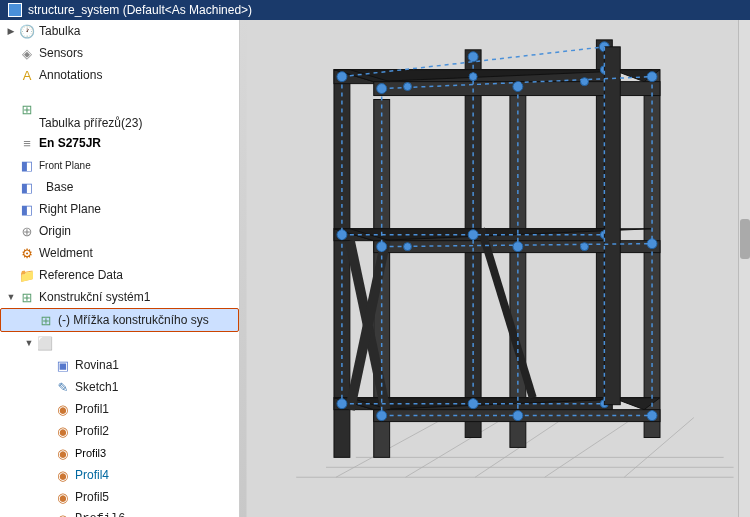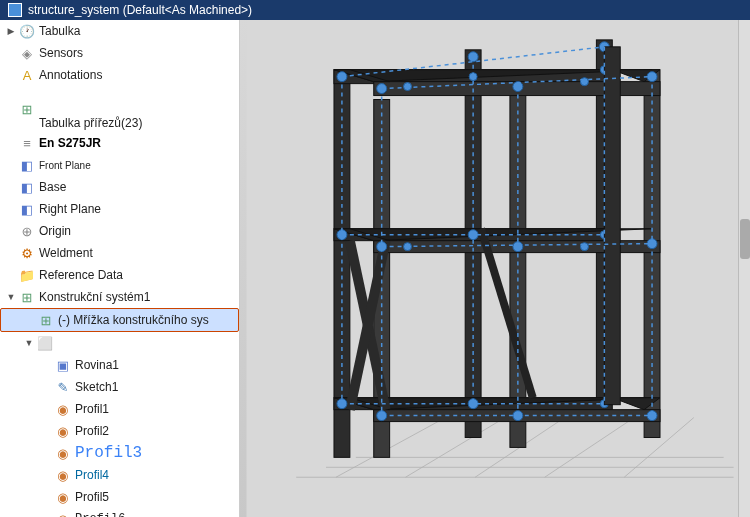--- a/index.html
+++ b/index.html
@@ -130,21 +130,21 @@
         <span style="font-size: 12px; color: #000000; white-space: nowrap; font-weight: bold;">En S275JR</span>
       </div>
       <div class="tree-item" style="padding-left: 4px;">
         <span style="width: 14px; flex-shrink: 0; font-size: 9px; color: rgb(85, 85, 85); display: inline-block; text-align: center;"></span>
         <span style="width: 18px; height: 18px; flex-shrink: 0; margin-right: 3px; display: inline-flex; align-items: center; justify-content: center; font-size: 13px; color: rgb(85, 119, 204);">◧</span>
         <span style="font-size: 10px; color: rgb(34, 34, 34); white-space: nowrap;">Front Plane</span>
       </div>
       <div class="tree-item" style="padding-left: 4px;">
         <span style="width: 14px; flex-shrink: 0; font-size: 9px; color: rgb(85, 85, 85); display: inline-block; text-align: center;"></span>
         <span style="width: 18px; height: 18px; flex-shrink: 0; margin-right: 3px; display: inline-flex; align-items: center; justify-content: center; font-size: 13px; color: rgb(85, 119, 204);">◧</span>
-        <span style="font-size: 12px; color: rgb(34, 34, 34); white-space: nowrap;">Base</span>
+        <span style="font-size: 12px; color: rgb(34, 34, 34); white-space: nowrap; margin-left: 7px;">Base</span>
       </div>
       <div class="tree-item" style="padding-left: 4px;">
         <span style="width: 14px; flex-shrink: 0; font-size: 9px; color: rgb(85, 85, 85); display: inline-block; text-align: center;"></span>
         <span style="width: 18px; height: 18px; flex-shrink: 0; margin-right: 3px; display: inline-flex; align-items: center; justify-content: center; font-size: 13px; color: rgb(85, 119, 204);">◧</span>
         <span style="font-size: 12px; color: rgb(34, 34, 34); white-space: nowrap;">Right Plane</span>
       </div>
       <div class="tree-item" style="padding-left: 4px;">
         <span style="width: 14px; flex-shrink: 0; font-size: 9px; color: rgb(85, 85, 85); display: inline-block; text-align: center;"></span>
         <span style="width: 18px; height: 18px; flex-shrink: 0; margin-right: 3px; display: inline-flex; align-items: center; justify-content: center; font-size: 13px; color: rgb(136, 136, 136);">⊕</span>
         <span style="font-size: 12px; color: rgb(34, 34, 34); white-space: nowrap;">Origin</span>
@@ -189,21 +189,21 @@
         <span style="font-size: 12px; color: rgb(34, 34, 34); white-space: nowrap;">Profil1</span>
       </div>
       <div class="tree-item" style="padding-left: 40px;">
         <span style="width: 14px; flex-shrink: 0; font-size: 9px; color: rgb(85, 85, 85); display: inline-block; text-align: center;"></span>
         <span style="width: 18px; height: 18px; flex-shrink: 0; margin-right: 3px; display: inline-flex; align-items: center; justify-content: center; font-size: 13px; color: rgb(204, 119, 51);">◉</span>
         <span style="font-size: 12px; color: rgb(34, 34, 34); white-space: nowrap;">Profil2</span>
       </div>
       <div class="tree-item" style="padding-left: 40px;">
         <span style="width: 14px; flex-shrink: 0; font-size: 9px; color: rgb(85, 85, 85); display: inline-block; text-align: center;"></span>
         <span style="width: 18px; height: 18px; flex-shrink: 0; margin-right: 3px; display: inline-flex; align-items: center; justify-content: center; font-size: 13px; color: rgb(204, 119, 51);">◉</span>
-        <span style="font-size: 16px; color: #3b82f6; white-space: nowrap; font-family: Liberation Mono, monospace;">Profil3</span>
+        <span style="font-size: 11px; color: #000000; white-space: nowrap;">Profil3</span>
       </div>
       <div class="tree-item" style="padding-left: 40px;">
         <span style="width: 14px; flex-shrink: 0; font-size: 9px; color: rgb(85, 85, 85); display: inline-block; text-align: center;"></span>
         <span style="width: 18px; height: 18px; flex-shrink: 0; margin-right: 3px; display: inline-flex; align-items: center; justify-content: center; font-size: 13px; color: rgb(204, 119, 51);">◉</span>
         <span style="font-size: 12px; color: #0369a1; white-space: nowrap;">Profil4</span>
       </div>
       <div class="tree-item" style="padding-left: 40px;">
         <span style="width: 14px; flex-shrink: 0; font-size: 9px; color: rgb(85, 85, 85); display: inline-block; text-align: center;"></span>
         <span style="width: 18px; height: 18px; flex-shrink: 0; margin-right: 3px; display: inline-flex; align-items: center; justify-content: center; font-size: 13px; color: rgb(204, 119, 51);">◉</span>
         <span style="font-size: 12px; color: rgb(34, 34, 34); white-space: nowrap;">Profil5</span>

